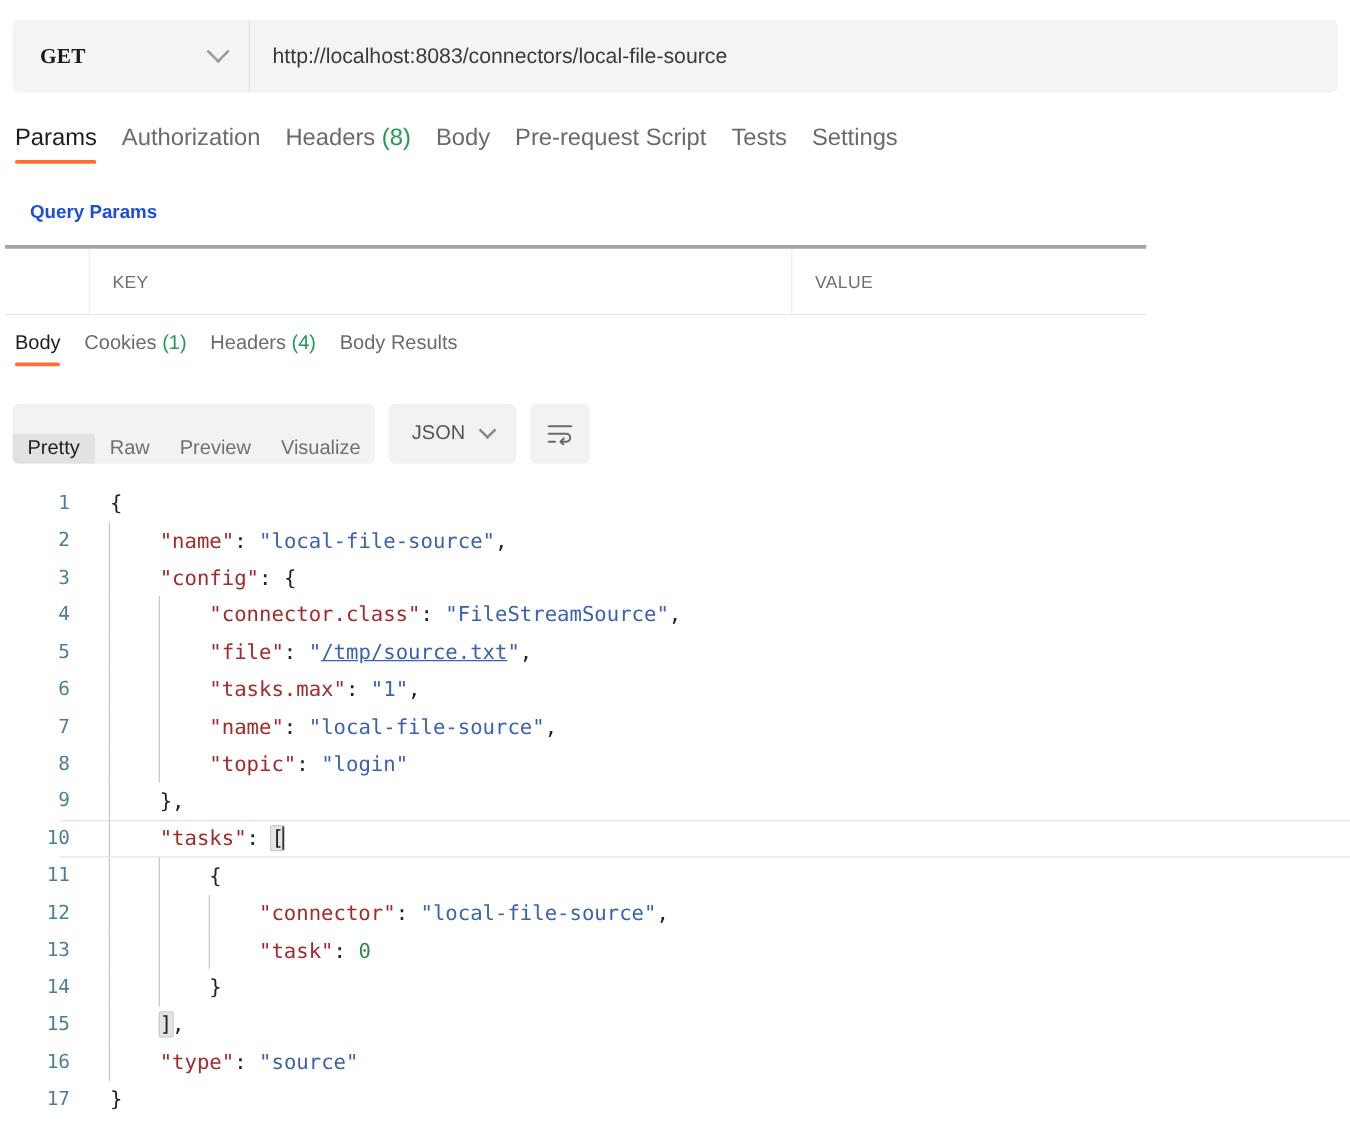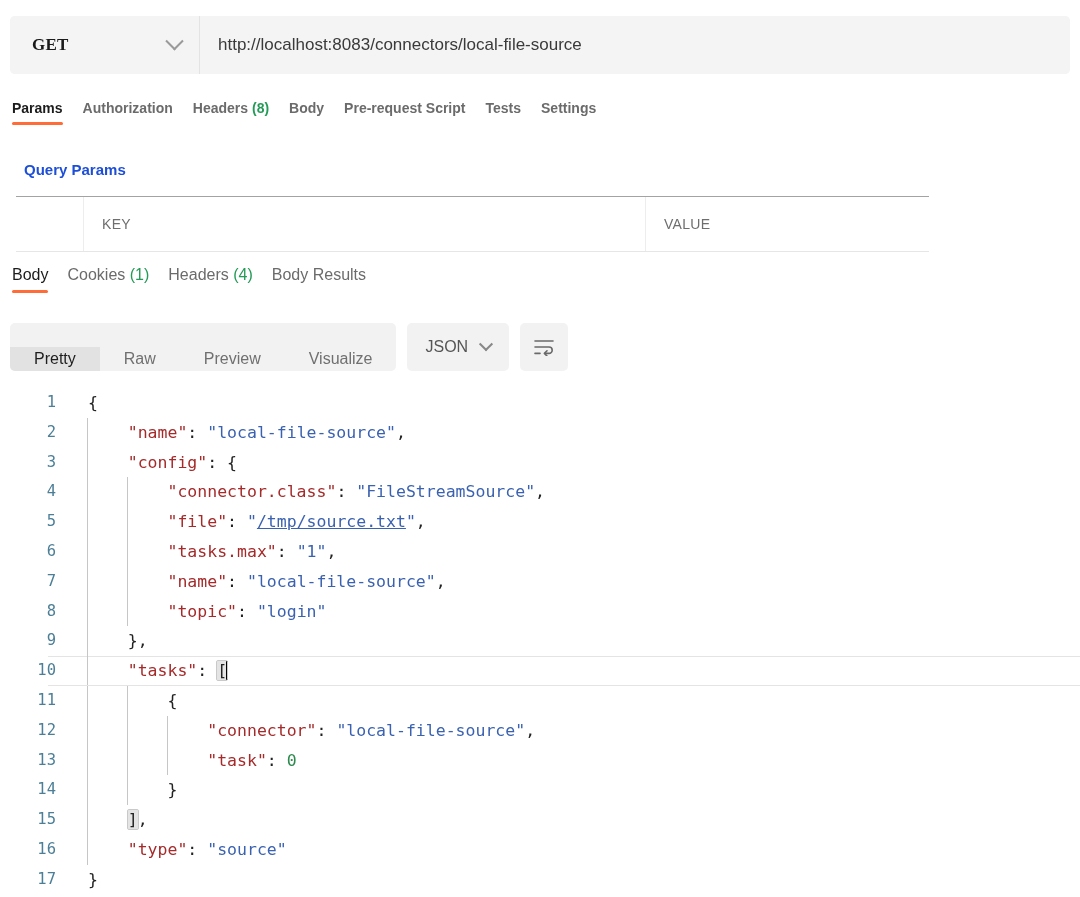--- a/index.html
+++ b/index.html
@@ -53,40 +53,40 @@
   }
 
   
   .req-tabs {
     position: absolute; left: 12px; top: 100px;
     display: flex; align-items: flex-end; gap: 0;
   }
   .req-tab {
     position: relative;
     padding: 0 20px 14px 0;
-    font-size: 14px; color: #6b6b6b;
-    cursor: pointer; white-space: nowrap; font-weight: bold;
+    font-size: 19px; color: #6b6b6b;
+    cursor: pointer; white-space: nowrap;
   }
   .req-tab.active { color: #1c1c1c; }
   .req-tab.active::after {
     content: ""; position: absolute;
     left: 0; right: 20px; bottom: 5px;
     height: 3px; background: #ff6c37; border-radius: 2px;
   }
   .cnt { color: #239b56; }
 
   
   .qp-title {
     position: absolute; left: 24px; top: 161px;
     font-size: 15px; font-weight: bold; color: #1d4ed8;
   }
   .params-table {
-    position: absolute; left: 16px; top: 196px;
+    position: absolute; left: 4px; top: 196px;
     width: 913px; height: 56px;
-    border-top: 1px solid #a3a3a3;
+    border-top: 3px solid #a3a3a3;
     border-bottom: 1px solid #e6e6e6;
     display: flex;
   }
   .pt-check { width: 68px; border-right: 1px solid #ededed; }
   .pt-key {
     width: 562px; border-right: 1px solid #ededed;
     display: flex; align-items: center; padding-left: 18px;
   }
   .pt-val { flex: 1; display: flex; align-items: center; padding-left: 18px; }
   .pt-head {
@@ -114,21 +114,21 @@
   .fmt-row {
     position: absolute; left: 10px; top: 323px;
     display: flex; align-items: center; gap: 11px;
   }
   .seg {
     display: flex; background: #f2f2f2;
     border-radius: 5px; overflow: hidden; height: 48px;
   }
   .seg-item {
     display: flex; align-items: center; justify-content: center;
-    padding: 0 24px; font-size: 16px; color: #707070; cursor: pointer; margin-top: 24px;
+    padding: 0 12px; font-size: 16px; color: #707070; cursor: pointer; margin-top: 24px;
   }
   .seg-item.active { background: #e2e2e2; color: #1e1e1e; }
   .pill {
     display: flex; align-items: center; gap: 13px;
     height: 48px; padding: 0 18px;
     background: #f2f2f2; border-radius: 5px;
     font-size: 16px; color: #555; cursor: pointer;
   }
   .chev-sm {
     width: 10px; height: 10px; flex: none;

